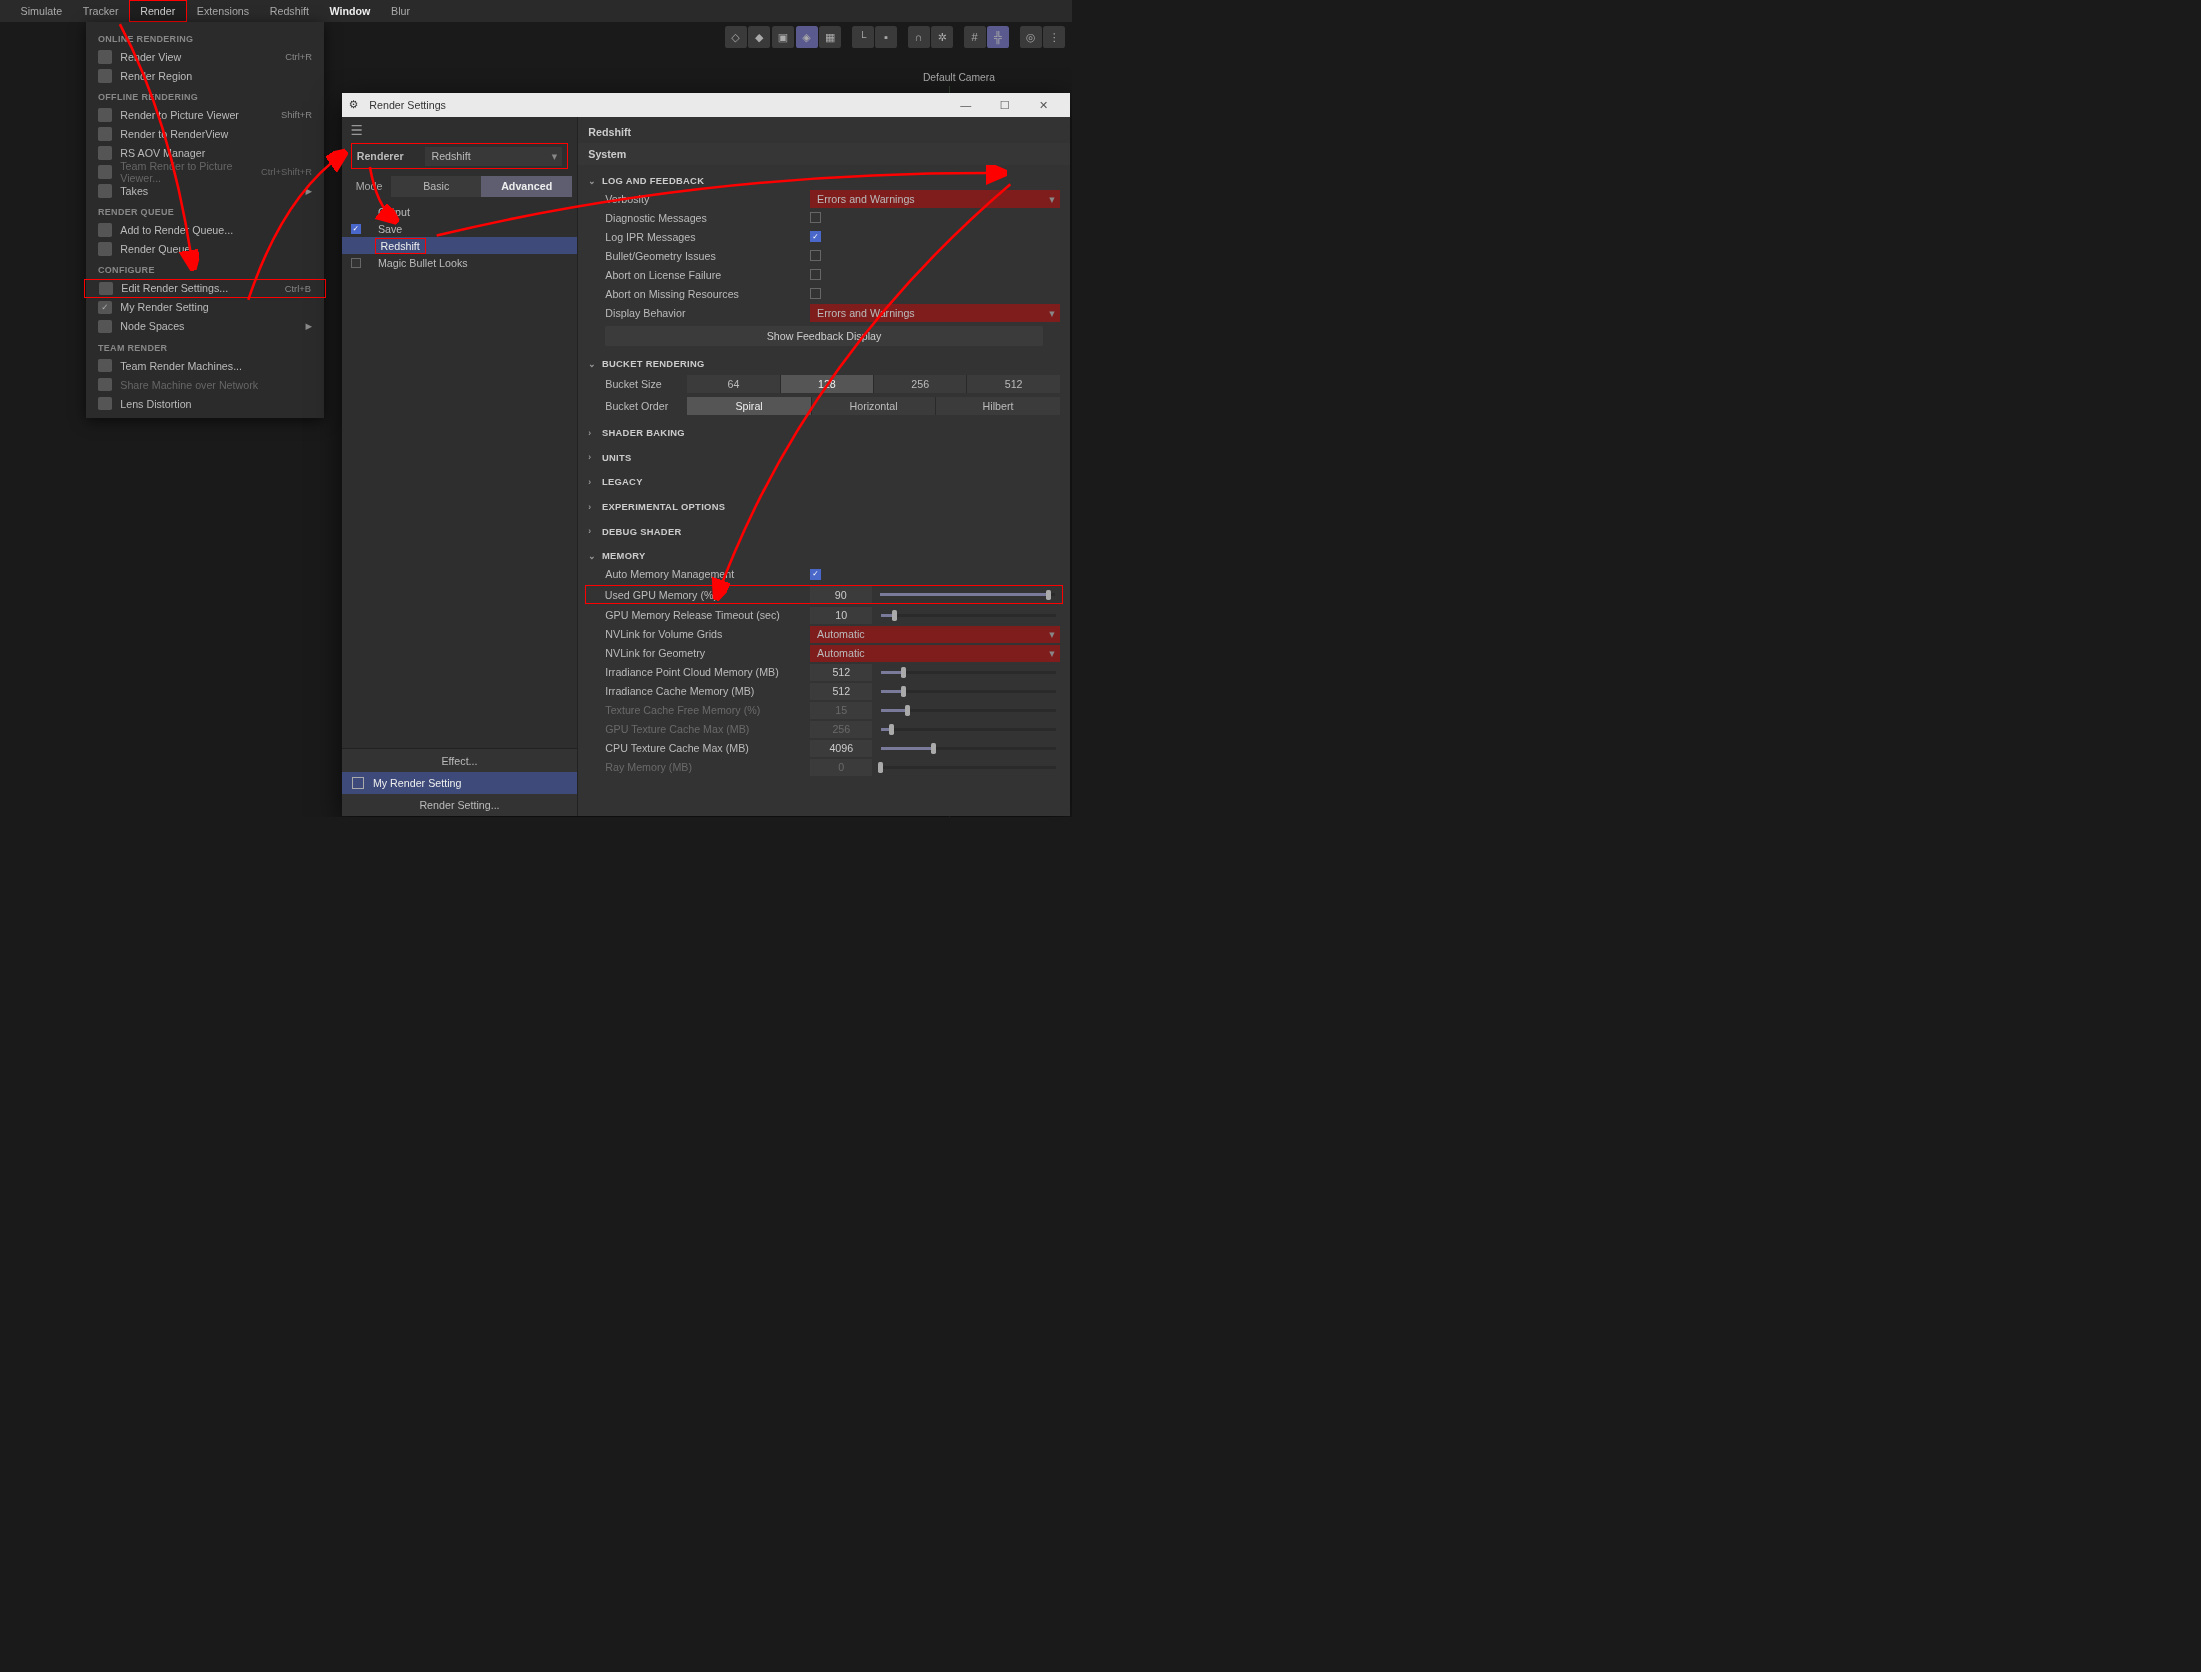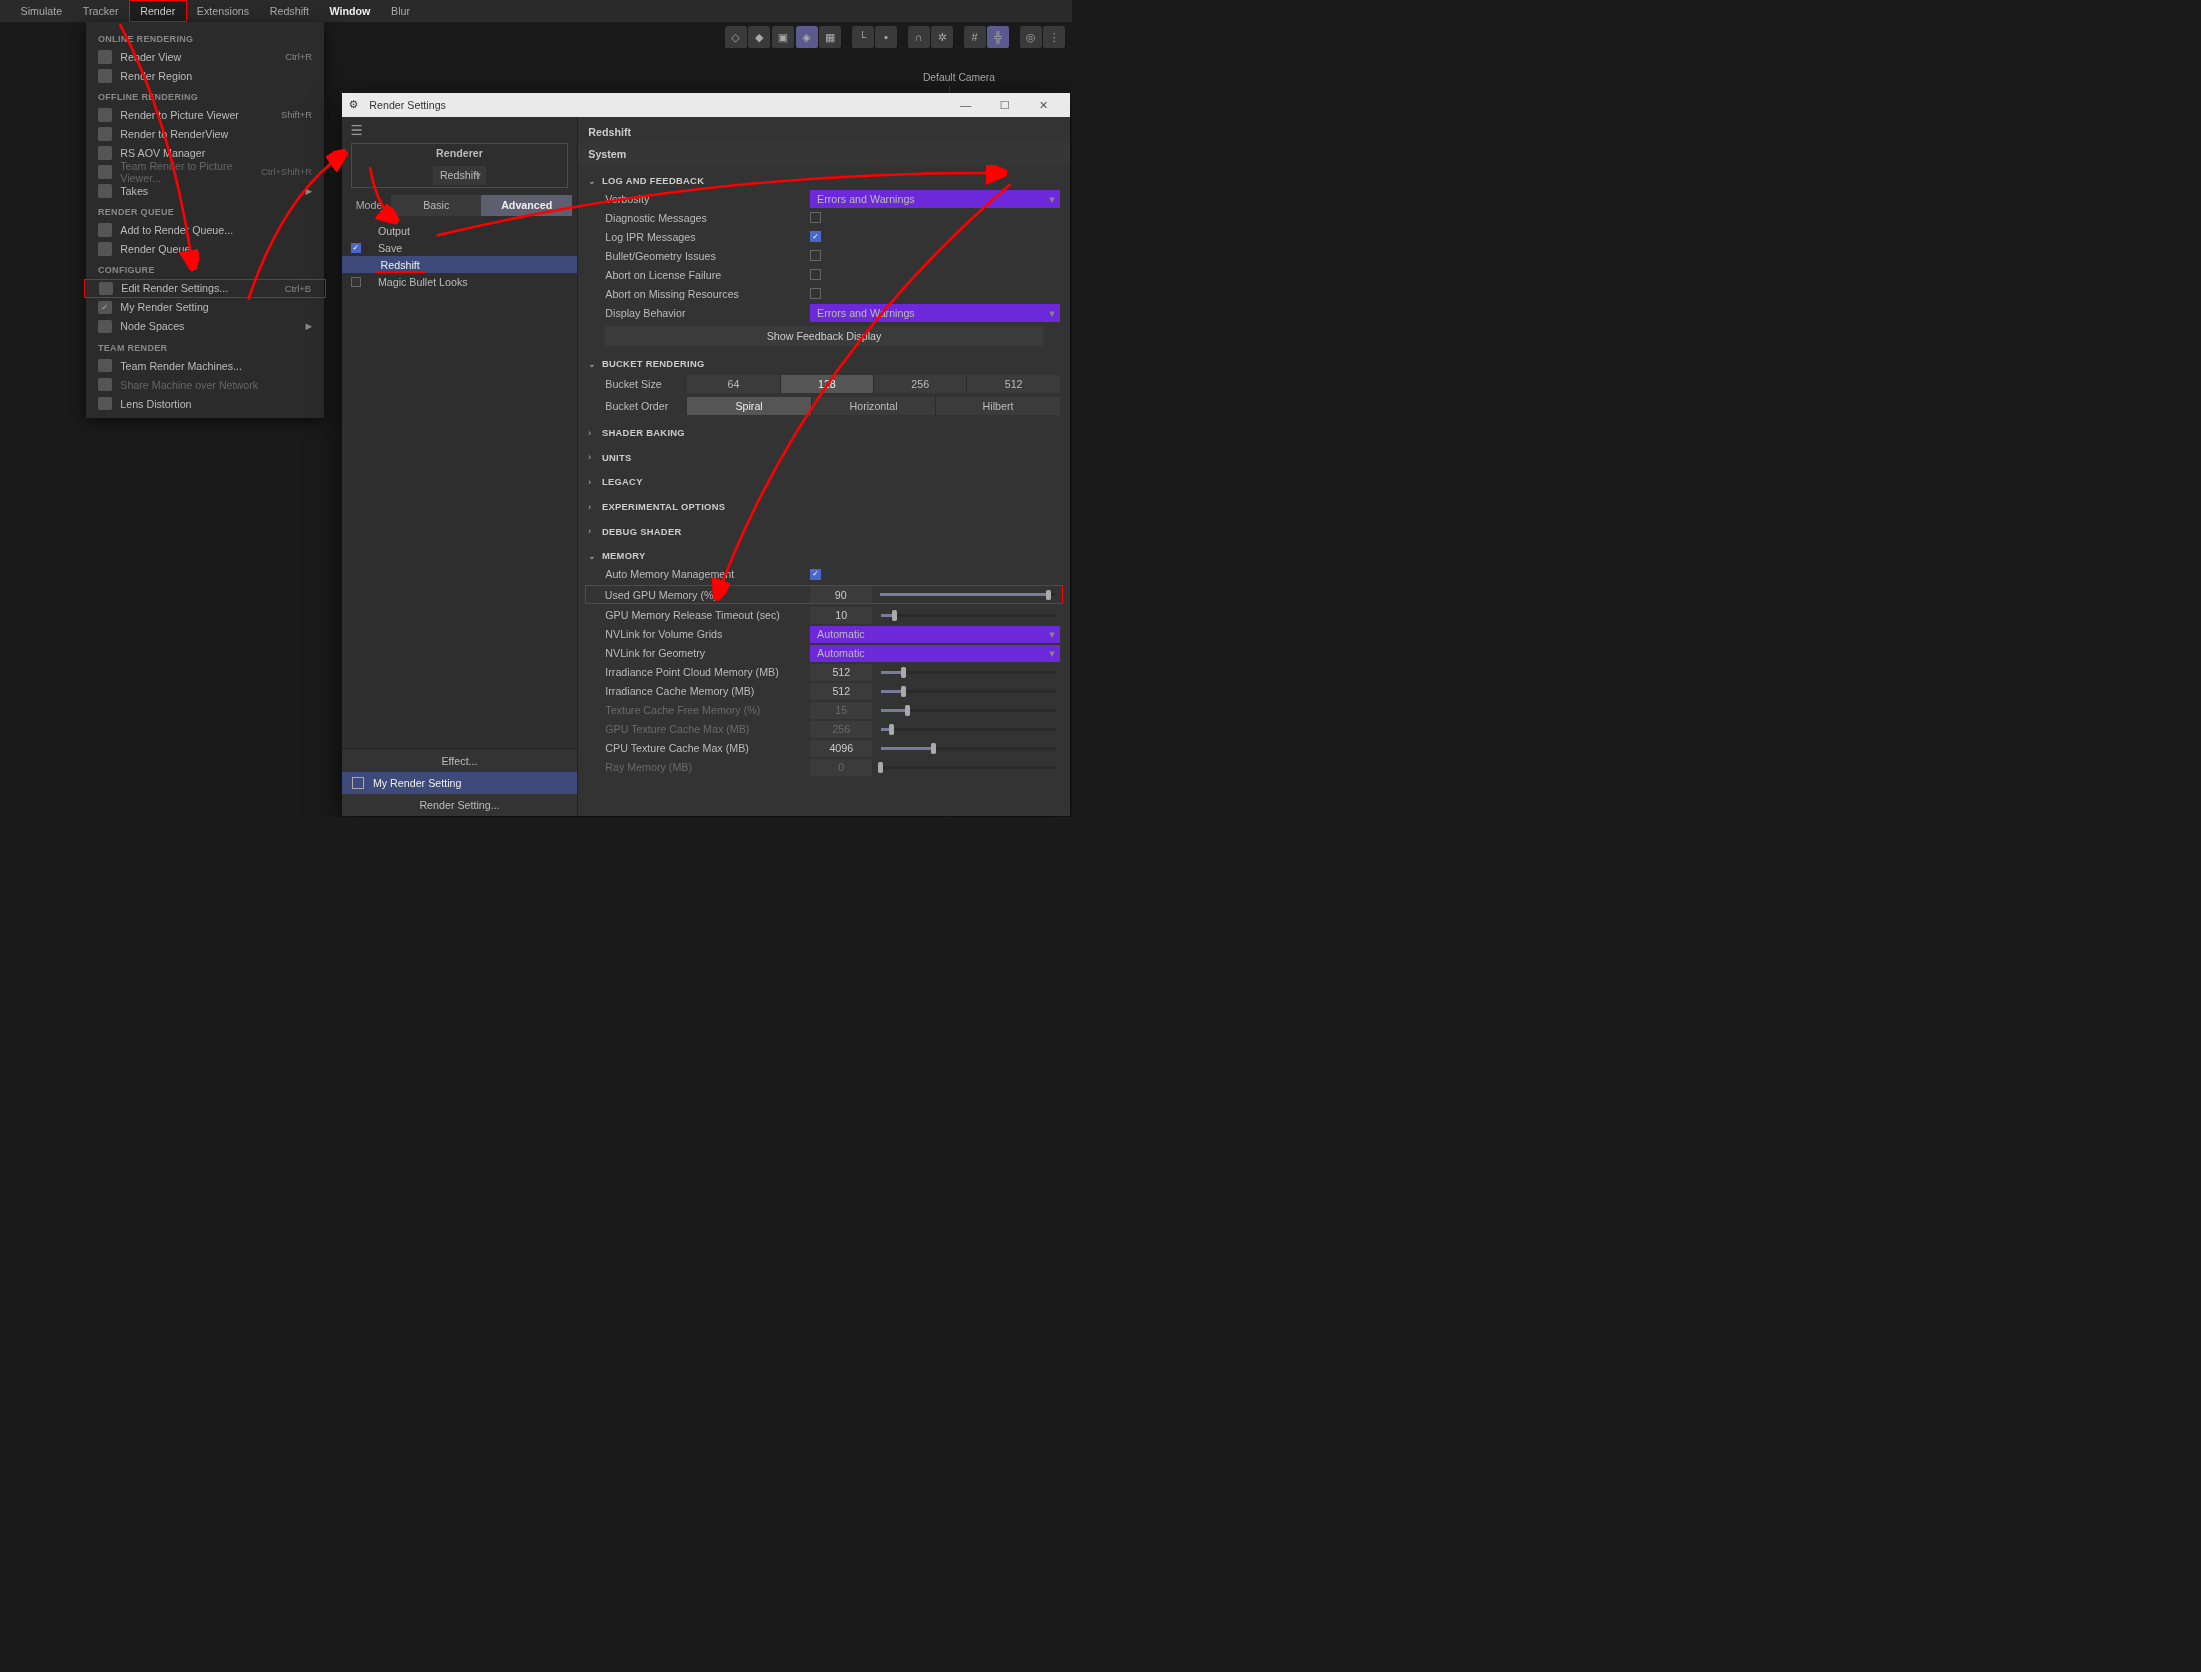--- a/index.html
+++ b/index.html
@@ -35,21 +35,21 @@
 .rswin { position:absolute; top:93px; left:342px; width:728px; height:723px; background:#303030; box-shadow:0 6.8px 27px rgba(0,0,0,.7); z-index:30; }
 .rs-title { height:24px; background:#eaeaea; color:#333; display:flex; align-items:center; padding:0 6.8px; }
 .rs-title .gear { width:13.7px; height:13.7px; margin-right:6.8px; }
 .rs-title .ttl { flex:1; }
 .rs-title .wbtn { width:39px; text-align:center; color:#555; font-size:11px; cursor:default; }
 
 .rs-body { display:flex; height:calc(100% - 24px); }
 
 .rs-left { width:236px; background:#2e2e2e; display:flex; flex-direction:column; border-right:0.9px solid #222; }
 .rs-ham { padding:5.1px 8.6px; color:#999; font-size:13.7px; }
-.rs-renderer-row { display:flex; align-items:center; gap:7px; margin:0 8.6px 6.8px; border:1.7px solid #f00; padding:2.6px 5.1px;flex-direction:column; }
+.rs-renderer-row { display:flex; align-items:center; gap:21px; margin:0 8.6px 6.8px; border:1.7px solid #f00; padding:2.6px 5.1px; }
 .rs-renderer-row .lbl { font-weight:600; color:#bbb; }
 .rs-renderer-row .dd { flex:1; background:#383838; padding:3.4px 6.8px; color:#bbb; position:relative; }
 .rs-renderer-row .dd::after { content:"▾"; position:absolute; right:5.1px; color:#888; }
 
 .rs-mode { display:flex; align-items:center; margin:0 5.1px 5.1px; }
 .rs-mode .lbl { padding:3.4px 8.6px; color:#aaa; }
 .rs-mode .btn { flex:1; text-align:center; padding:4.3px 0; background:#3a3a3a; color:#bbb; }
 .rs-mode .btn.active { background:#5e5e70; color:#eee;font-weight:bold; }
 
 .rs-tree { padding:1.7px 0; flex:1; overflow:auto; }
@@ -81,21 +81,21 @@
 .section { margin-top:6.8px; }
 .sec-hdr { display:flex; align-items:center; padding:3.4px 3.4px; color:#ccc; font-size:9.4px; font-weight:700; letter-spacing:0.3px; cursor:default; }
 .sec-hdr .chev { width:10.3px; color:#999; font-size:8.6px; margin-right:3.4px; }
 
 .prop-row { display:flex; align-items:center; padding:1.7px 3.4px 1.7px 20.5px; height:19px; }
 .prop-row .lbl { flex:0 0 205px; color:#bbb; }
 .prop-row.dim .lbl, .prop-row.dim .val { color:#6a6a6a; }
 .prop-row .cb { width:11px; height:11px; border:0.9px solid #666; background:#333; }
 .prop-row .cb.checked { background:#4a68c9; border-color:#4a68c9; position:relative; }
 .prop-row .cb.checked::after { content:"✓"; color:#fff; font-size:7.7px; position:absolute; top:-0.9px; left:0.9px; }
-.prop-row .dd { flex:1; background:#6d28d9; padding:2.6px 6.8px; color:#bbb; position:relative; }
+.prop-row .dd { flex:1; background:#7f1d1d; padding:2.6px 6.8px; color:#bbb; position:relative; }
 .prop-row .dd::after { content:"▾"; position:absolute; right:5.1px; color:#888; }
 .prop-row .num { width:62px; text-align:center; background:#3b3b3b; color:#ccc; padding:2.6px 0; margin-right:5.1px; }
 .prop-row .slider { flex:1; height:3.4px; background:#2a2a2a; position:relative; margin:0 3.4px; }
 .prop-row .slider .fill { position:absolute; height:100%; background:#7a7a9a; }
 .prop-row .slider .knob { position:absolute; top:-3.4px; width:5.1px; height:10.3px; background:#aaa; border-radius:1.7px; }
 
 .prop-row.boxed { border:1.7px solid #f00; margin:1.7px 0; padding:0 3.4px 0 19px; }
 
 .fullbtn { text-align:center; padding:4.3px; background:#3b3b3b; color:#ccc; margin:3.4px 20.5px 8.6px; border-radius:1.7px; }
 

